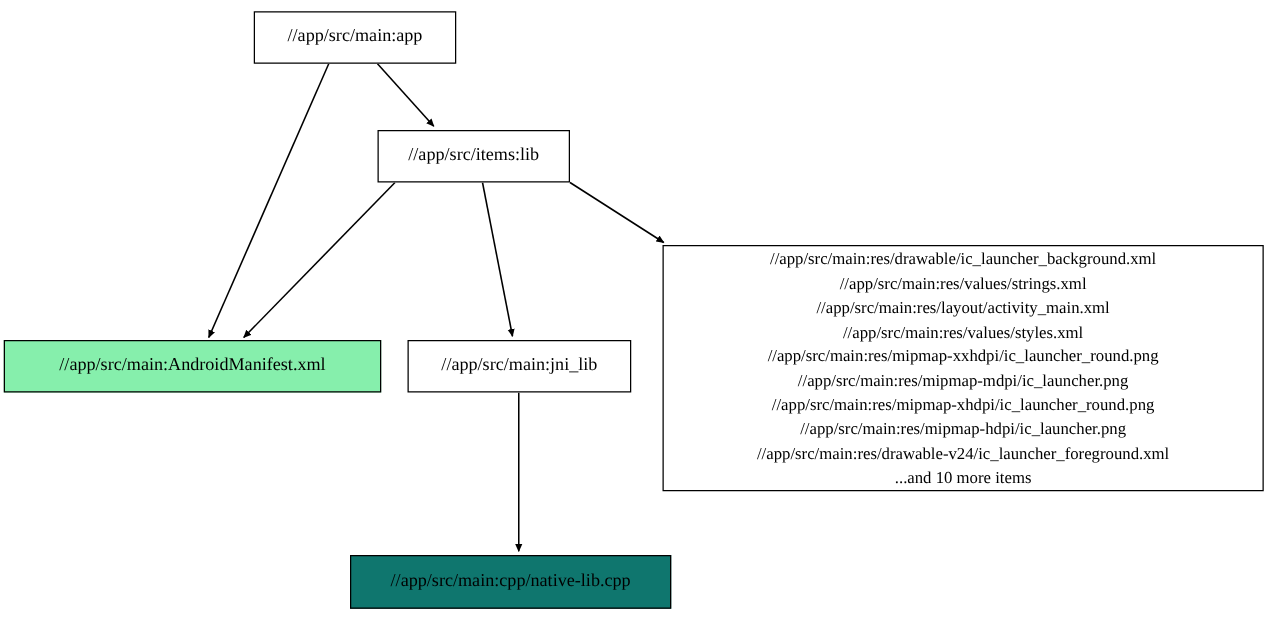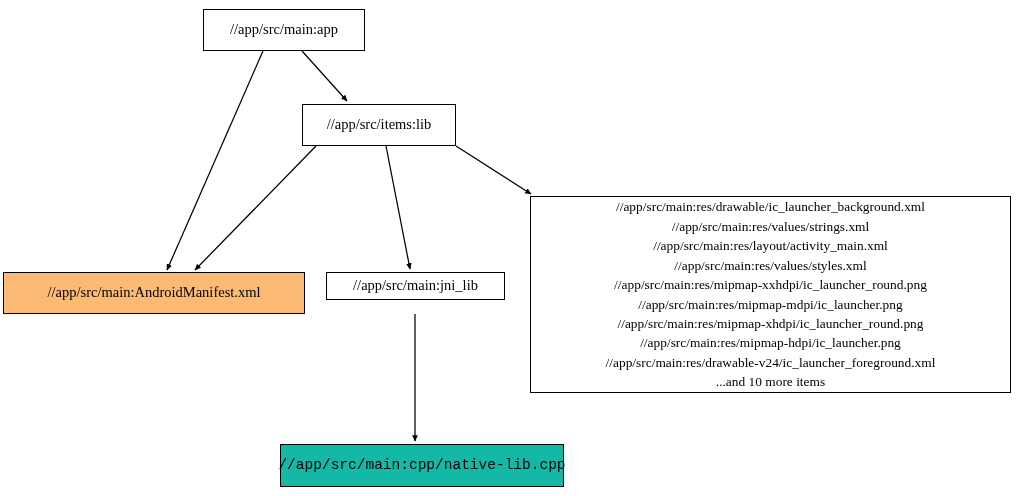--- a/index.html
+++ b/index.html
@@ -67,28 +67,28 @@
         <line x1="316" y1="146" x2="195" y2="270" stroke="#000000" marker-end="url(#arrow)"></line>
         <line x1="386" y1="146" x2="410" y2="269" stroke="#000000" marker-end="url(#arrow)"></line>
         <line x1="456" y1="146" x2="531" y2="194" stroke="#000000" marker-end="url(#arrow)"></line>
         <line x1="415" y1="314" x2="415" y2="441" stroke="#000000" marker-end="url(#arrow)"></line>
       </g>
   </svg>
 
   <div id="node-layer">
       <div class="node" style="left: 203px; top: 9px; width: 162px; height: 42px; background: rgb(255, 255, 255); border-color: rgb(0, 0, 0); color: rgb(0, 0, 0);"><span class="node-label">//app/src/main:app</span></div>
       <div class="node" style="left: 302px; top: 104px; width: 154px; height: 42px; background: rgb(255, 255, 255); border-color: rgb(0, 0, 0); color: rgb(0, 0, 0);"><span class="node-label">//app/src/items:lib</span></div>
-      <div class="node" style="left: 3px; top: 272px; width: 302px; height: 42px; background: #fdba74; border-color: rgb(0, 0, 0); color: rgb(0, 0, 0);"><span class="node-label">//app/src/main:AndroidManifest.xml</span></div>
-      <div class="node" style="left: 326px; top: 272px; width: 179px; height: 28px; background: rgb(255, 255, 255); border-color: rgb(0, 0, 0); color: rgb(0, 0, 0);"><span class="node-label">//app/src/main:jni_lib</span></div>
+      <div class="node" style="left: 3px; top: 272px; width: 302px; height: 42px; background: #86efac; border-color: rgb(0, 0, 0); color: rgb(0, 0, 0);"><span class="node-label">//app/src/main:AndroidManifest.xml</span></div>
+      <div class="node" style="left: 326px; top: 272px; width: 179px; height: 42px; background: rgb(255, 255, 255); border-color: rgb(0, 0, 0); color: rgb(0, 0, 0);"><span class="node-label">//app/src/main:jni_lib</span></div>
       <div class="node node-multiline" style="left: 530px; top: 196px; width: 481px; height: 197px; background: rgb(255, 255, 255); border-color: rgb(0, 0, 0); color: rgb(0, 0, 0);"><span class="node-label">//app/src/main:res/drawable/ic_launcher_background.xml
 //app/src/main:res/values/strings.xml
 //app/src/main:res/layout/activity_main.xml
 //app/src/main:res/values/styles.xml
 //app/src/main:res/mipmap-xxhdpi/ic_launcher_round.png
 //app/src/main:res/mipmap-mdpi/ic_launcher.png
 //app/src/main:res/mipmap-xhdpi/ic_launcher_round.png
 //app/src/main:res/mipmap-hdpi/ic_launcher.png
 //app/src/main:res/drawable-v24/ic_launcher_foreground.xml
 ...and 10 more items</span></div>
-      <div class="node" style="left: 280px; top: 444px; width: 284px; height: 43px; background: #14b8a6; border-color: rgb(0, 0, 0); color: rgb(0, 0, 0); font-family: Liberation Mono, monospace;"><span class="node-label">//app/src/main:cpp/native-lib.cpp</span></div>
+      <div class="node" style="left: 280px; top: 444px; width: 257px; height: 43px; background: #0f766e; border-color: rgb(0, 0, 0); color: rgb(0, 0, 0);"><span class="node-label">//app/src/main:cpp/native-lib.cpp</span></div>
     </div>
 
 </div>
 
 </body></html>

